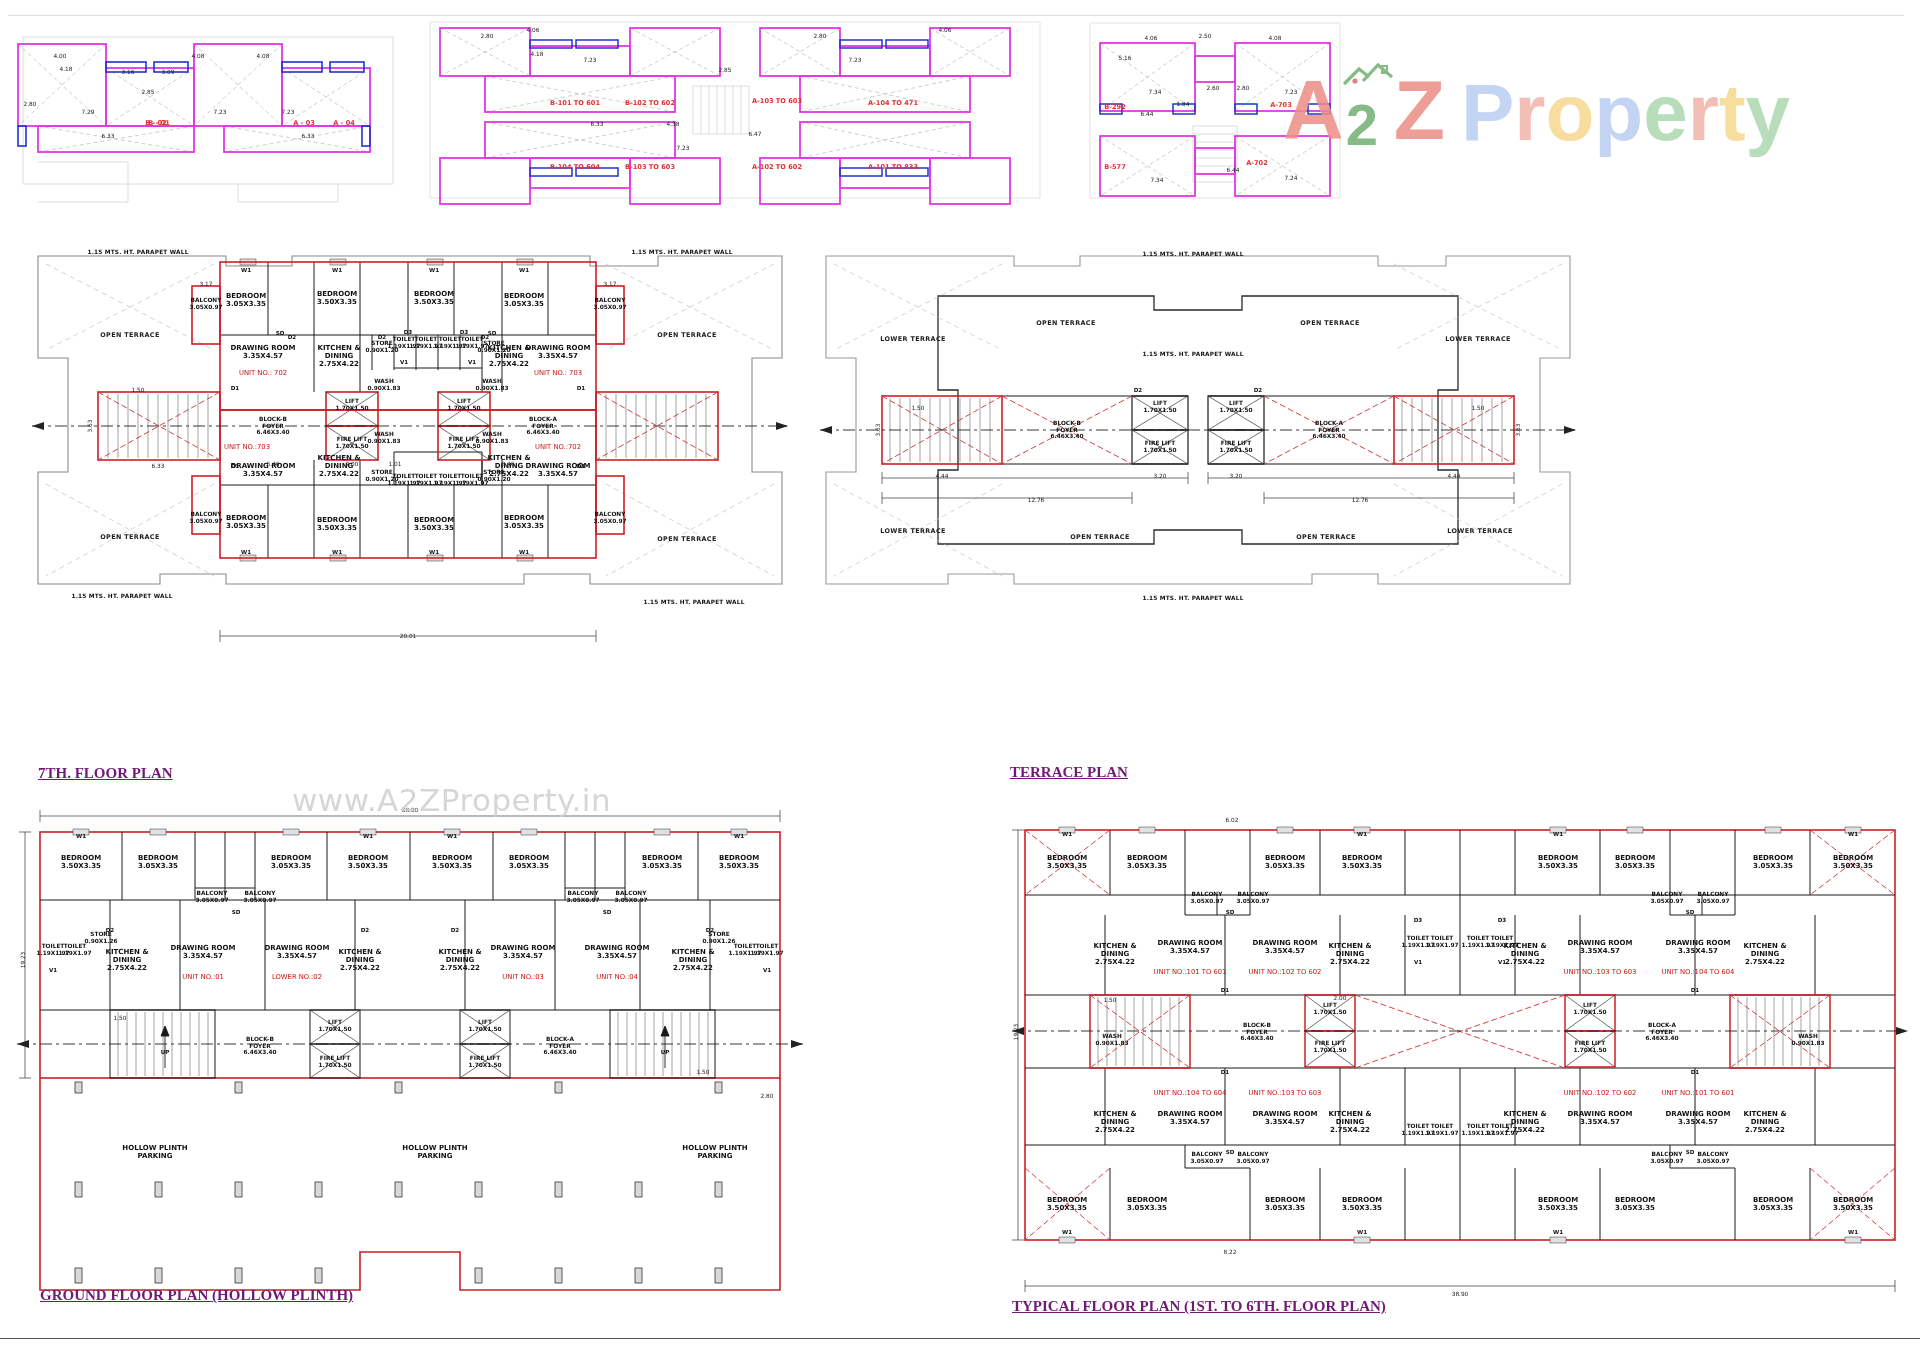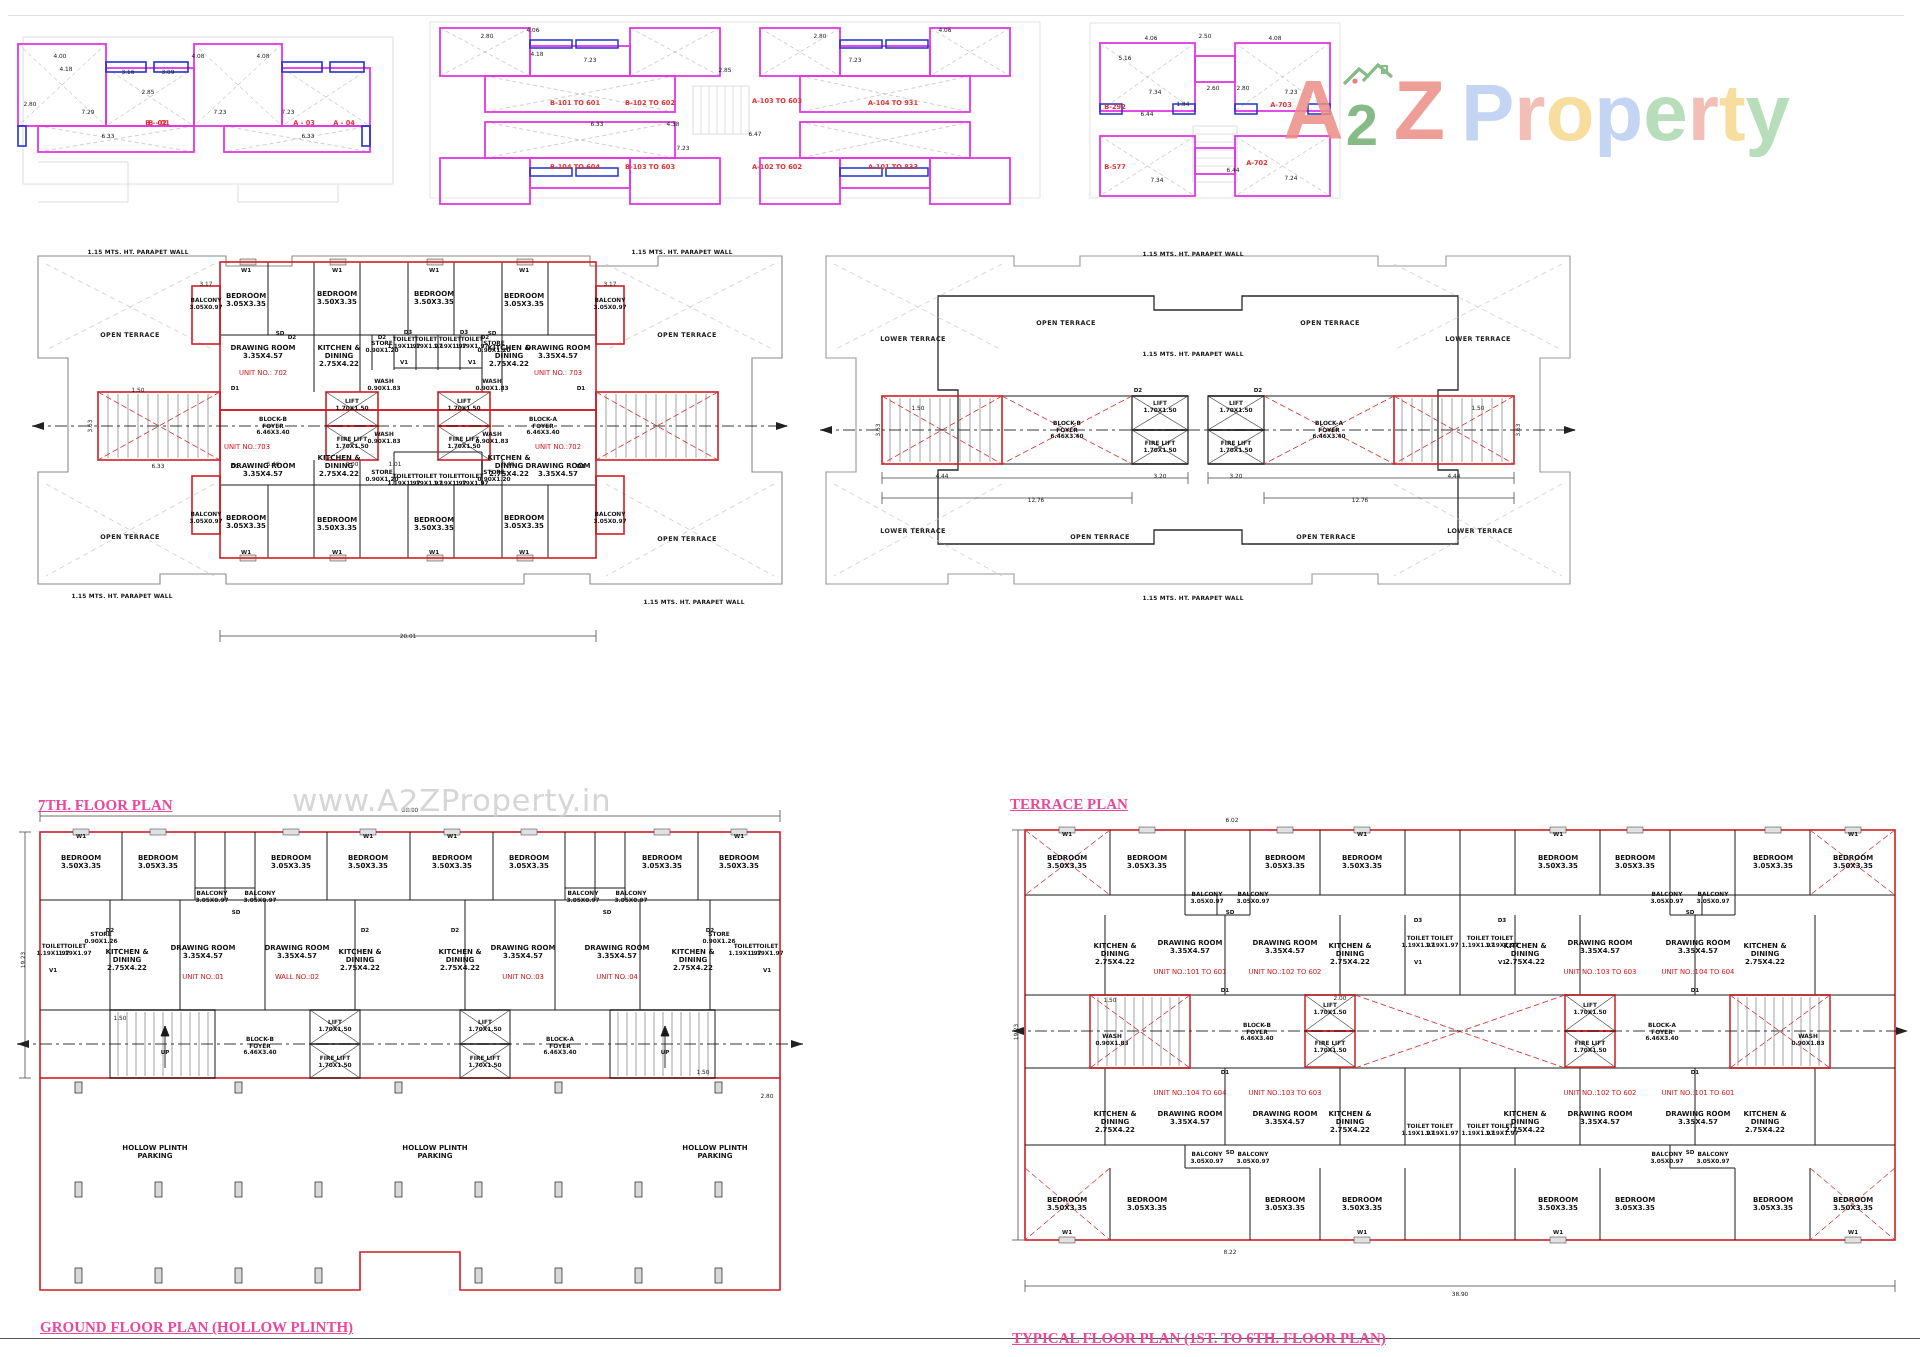--- a/index.html
+++ b/index.html
@@ -12,21 +12,21 @@
   .room{font-size:7px;font-weight:700;}
   .sm{font-size:5.8px;font-weight:700;}
   .unit{font-size:6.8px;font-weight:400;color:#cc1111;}
   .key{font-size:6.6px;font-weight:700;color:#e03030;}
   .tag{font-size:5.6px;font-weight:700;}
   .note{font-size:5.8px;font-weight:700;letter-spacing:.2px;}
   .terr{font-size:6.4px;font-weight:700;letter-spacing:.4px;color:#222;}
   .dim{font-size:5.8px;font-weight:400;color:#222;}
   .rot{transform:translate(-50%,-50%) rotate(-90deg);}
   .plan-title{position:absolute;font-family:"Liberation Serif","DejaVu Serif",serif;
-      font-size:15px;font-weight:700;color:#ec4899;text-decoration:underline;white-space:nowrap;margin-top:32px;}
+      font-size:15px;font-weight:700;color:#701a75;text-decoration:underline;white-space:nowrap;}
   .main-title{position:absolute;left:588px;top:1288px;font-family:"Liberation Sans","DejaVu Sans",sans-serif;
       font-size:46px;color:#1a1a1a;white-space:nowrap;}
   .watermark{position:absolute;left:292px;top:782px;font-size:31px;color:#cfcfcf;opacity:.85;
       letter-spacing:.5px;font-weight:400;white-space:nowrap;}
   .rule{position:absolute;background:#555;}
   .logo{position:absolute;left:1283px;top:36px;height:112px;display:flex;align-items:flex-end;
       opacity:.85;font-weight:700;font-family:"Liberation Sans","DejaVu Sans",sans-serif;white-space:nowrap;}
   .logo span{display:inline-block;}
   .lgA,.lgZ{font-size:84px;line-height:.88;color:#ec8e86;}
   .lg2w{position:relative;width:50px;height:92px;}
@@ -130,21 +130,21 @@
           <rect x="151" y="160" width="42" height="8"></rect>
         <rect x="415" y="160" width="42" height="8"></rect>
           <rect x="461" y="160" width="42" height="8"></rect>
       </g>
     </svg>
   <span class="lbl key" style="left: 150px; top: 96px;">B-101 TO 601</span>
       <span class="lbl key" style="left: 225px; top: 96px;">B-102 TO 602</span>
       <span class="lbl key" style="left: 150px; top: 160px;">B-104 TO 604</span>
       <span class="lbl key" style="left: 225px; top: 160px;">B-103 TO 603</span>
       <span class="lbl key" style="left: 352px; top: 94px;">A-103 TO 603</span>
-      <span class="lbl key" style="left: 468px; top: 96px;">A-104 TO 931</span>
+      <span class="lbl key" style="left: 468px; top: 96px;">A-104 TO 471</span>
       <span class="lbl key" style="left: 352px; top: 160px;">A-102 TO 602</span>
       <span class="lbl key" style="left: 468px; top: 160px;">A-101 TO 833</span>
       <span class="lbl dim" style="left: 62px; top: 28px;">2.80</span>
       <span class="lbl dim" style="left: 108px; top: 22px;">4.06</span>
       <span class="lbl dim" style="left: 112px; top: 46px;">4.18</span>
       <span class="lbl dim" style="left: 165px; top: 52px;">7.23</span>
       <span class="lbl dim" style="left: 172px; top: 116px;">6.33</span>
       <span class="lbl dim" style="left: 248px; top: 116px;">4.38</span>
       <span class="lbl dim" style="left: 258px; top: 140px;">7.23</span>
       <span class="lbl dim" style="left: 300px; top: 62px;">2.85</span>
@@ -632,21 +632,21 @@
 2.75X4.22</span>
       <span class="lbl room" style="left: 188px; top: 152px;">DRAWING ROOM
 3.35X4.57</span>
       <span class="lbl room" style="left: 282px; top: 152px;">DRAWING ROOM
 3.35X4.57</span>
       <span class="lbl room" style="left: 508px; top: 152px;">DRAWING ROOM
 3.35X4.57</span>
       <span class="lbl room" style="left: 602px; top: 152px;">DRAWING ROOM
 3.35X4.57</span>
       <span class="lbl unit" style="left: 188px; top: 178px;">UNIT NO.:01</span>
-      <span class="lbl unit" style="left: 282px; top: 178px;">WALL NO.:02</span>
+      <span class="lbl unit" style="left: 282px; top: 178px;">LOWER NO.:02</span>
       <span class="lbl unit" style="left: 508px; top: 178px;">UNIT NO.:03</span>
       <span class="lbl unit" style="left: 602px; top: 178px;">UNIT NO.:04</span>
       <span class="lbl tag" style="left: 95px; top: 130px;">D2</span>
       <span class="lbl tag" style="left: 350px; top: 130px;">D2</span>
       <span class="lbl tag" style="left: 440px; top: 130px;">D2</span>
       <span class="lbl tag" style="left: 695px; top: 130px;">D2</span>
       <span class="lbl sm" style="left: 245px; top: 246px;">BLOCK-B
 FOYER
 6.46X3.40</span>
       <span class="lbl sm" style="left: 320px; top: 226px;">LIFT

